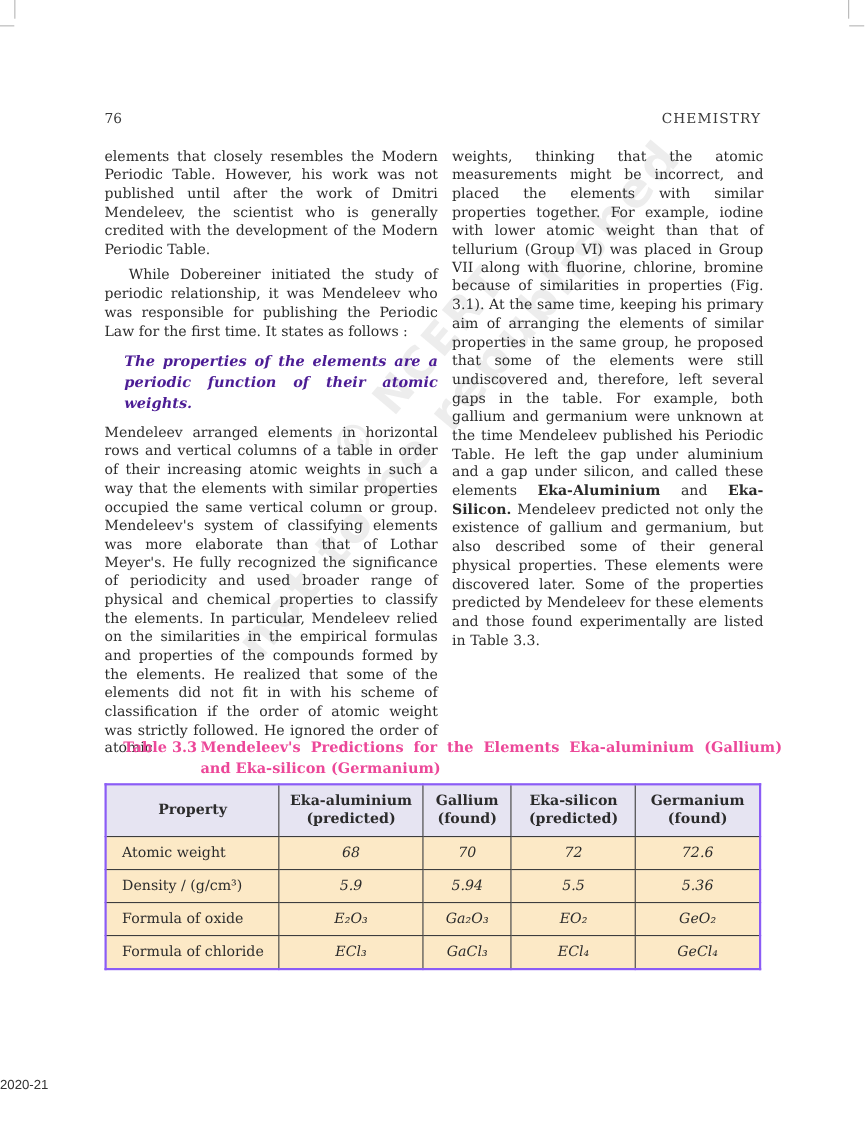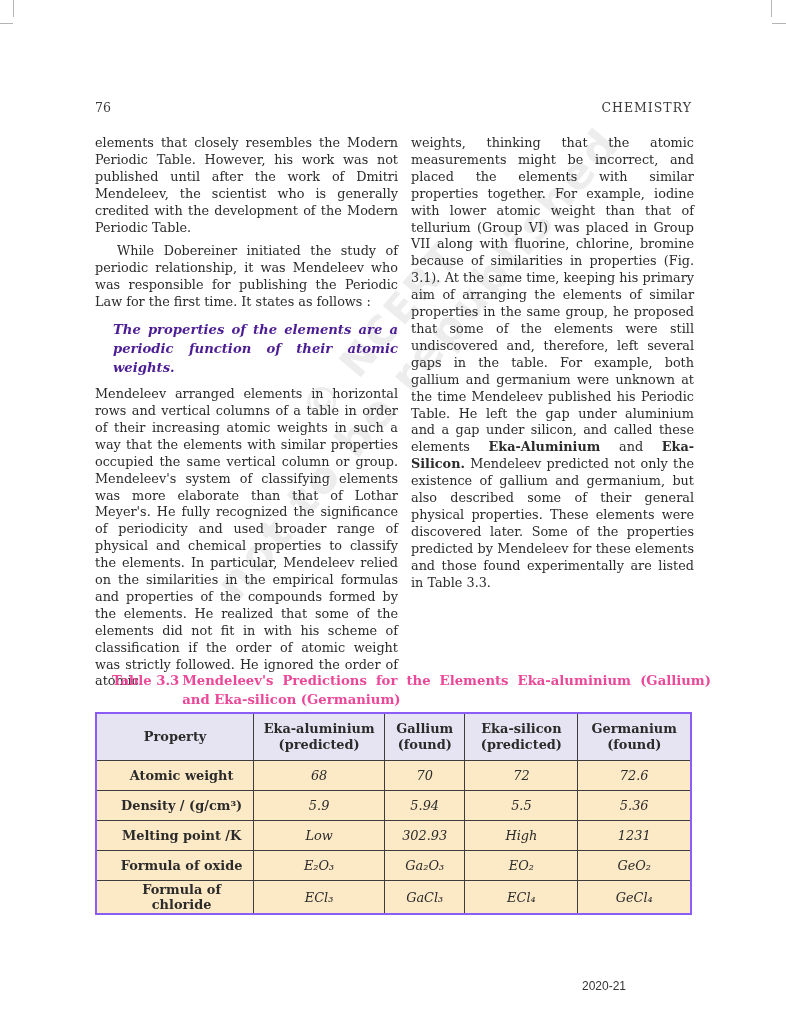--- a/index.html
+++ b/index.html
@@ -61,27 +61,27 @@
 
   
   .table-wrap { position:absolute; top:712px; left:95px; width:597px; }
   table.props { width:100%; border-collapse:collapse; border:2px solid #8b5cf6; }
   table.props th, table.props td {
     border:1px solid #3d3d3d; font-size:12.9px; color:#2b2b2b;
   }
   thead th { background:#e6e4f2; height:44px; font-weight:bold; text-align:center; }
   thead th .hstack { display:flex; flex-direction:column; justify-content:center; line-height:16px; }
   tbody tr { background:#fce9c6; height:30px; }
-  tbody th.prop { text-align:center; padding-left:14px; font-weight:bold; }
+  tbody th.prop { text-align:left; padding-left:14px; font-weight:normal; }
   tbody td { text-align:center; font-weight:normal;font-style:italic; }
   .c-prop { width:26.5%; } .c1 { width:22%; } .c2 { width:13.5%; } .c3 { width:19%; } .c4 { width:19%; }
 
   
   .footer {
-    position:absolute; top:979px; left:0; width:626px; text-align:right;
+    position:absolute; top:979px; left:0; width:626px; text-align:left;
     font-family:"Liberation Sans", sans-serif; font-size:12px; color:#333333;
   }
 </style>
 </head>
 <body>
 
 <div class="page">
 
   <div class="crop crop-v-left"></div>
   <div class="crop crop-h-left"></div>
@@ -167,27 +167,20 @@
           <td>72.6</td>
         </tr>
         <tr>
           <th class="prop">Density / (g/cm³)</th>
           <td>5.9</td>
           <td>5.94</td>
           <td>5.5</td>
           <td>5.36</td>
         </tr>
         <tr>
-          <th class="prop">Melting point /K</th>
-          <td>Low</td>
-          <td>302.93</td>
-          <td>High</td>
-          <td>1231</td>
-        </tr>
-        <tr>
           <th class="prop">Formula of oxide</th>
           <td>E₂O₃</td>
           <td>Ga₂O₃</td>
           <td>EO₂</td>
           <td>GeO₂</td>
         </tr>
         <tr>
           <th class="prop">Formula of chloride</th>
           <td>ECl₃</td>
           <td>GaCl₃</td>

